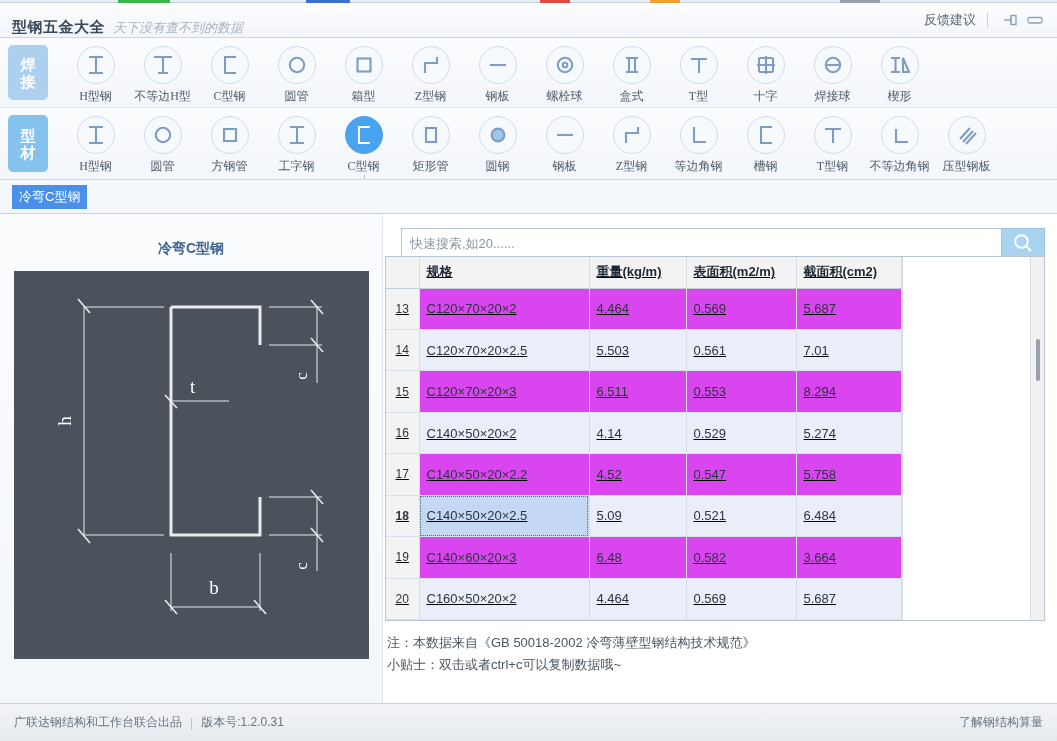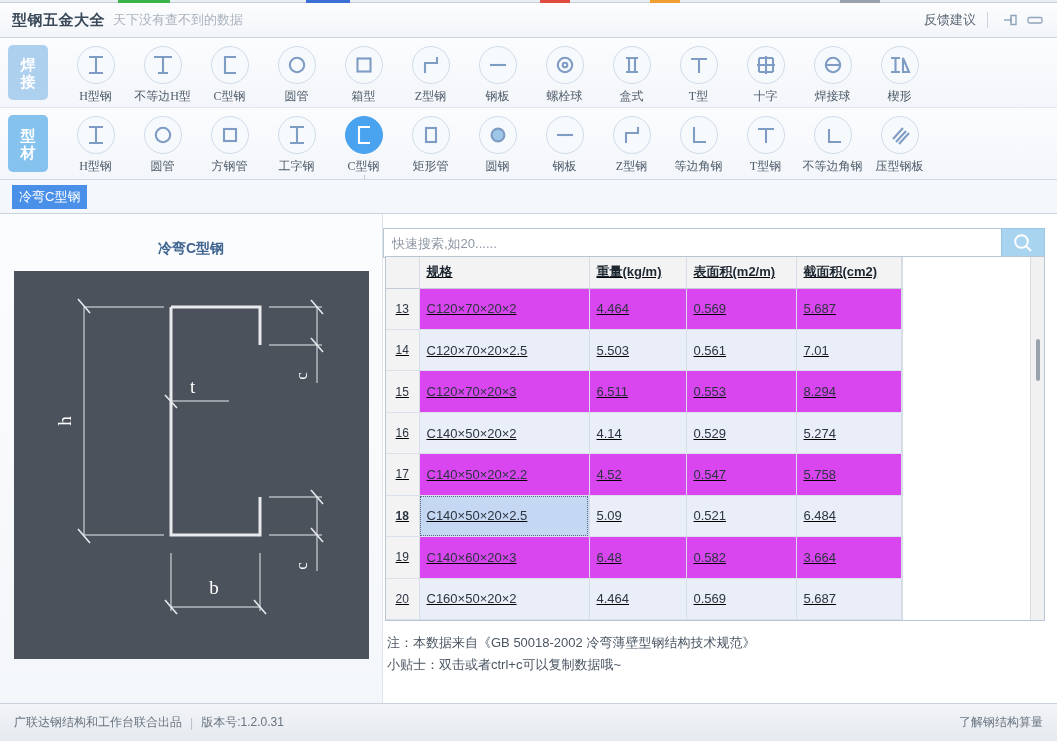--- a/index.html
+++ b/index.html
@@ -16,29 +16,29 @@
     background: #e9eef4;
     border-bottom: 1px solid #c6cfda;
   }
   .chrome-bit { position: absolute; top: 0; height: 3px; }
 
   
   .titlebar {
     position: absolute; top: 3px; left: 0; width: 1057px; height: 35px;
     background: linear-gradient(#fdfdfe, #f2f5f9);
     border-bottom: 1px solid #ccd5e0;
-    display: flex; align-items: center;
+    display: flex; align-items: flex-end;
   }
   .app-title {
     margin-left: 12px;
     font-size: 15px; font-weight: bold; color: #3b4a5a;
     letter-spacing: 0.5px;
   }
   .app-subtitle {
-    margin-left: 8px; font-size: 13px; color: #aab3bd;
+    margin-left: 8px; font-size: 13px; color: #aab3bd; font-style: italic;
   }
   .titlebar-right {
     margin-left: auto; display: flex; align-items: center; height: 100%;
   }
   .feedback-link {
     font-size: 13px; color: #5b6875; cursor: pointer;
   }
   .tb-sep {
     width: 1px; height: 16px; background: #cdd5de; margin: 0 11px;
   }
@@ -133,21 +133,21 @@
     background: #4b525c;
     position: relative;
   }
 
   
   .right-panel {
     flex: 1; display: flex; flex-direction: column;
     padding: 14px 12px 0 0;
   }
   .search-row {
-    display: flex; height: 18px; margin-left: 0; border-radius: 7px;
+    display: flex; height: 18px; margin-left: 18px; border-radius: 7px;
   }
   .search-input {
     flex: 1; height: 30px;
     border: 1px solid #b9c5d2; border-right: none;
     background: #ffffff;
     padding: 0 8px; font-size: 13px; color: #333;
     font-family: "Liberation Sans", "DejaVu Sans", sans-serif;
     outline: none;
   }
   .search-input::placeholder { color: #8d98a4; }
@@ -464,20 +464,28 @@
         <div class="tool-circle">
           <svg width="26" height="26" viewBox="0 0 26 26" stroke="#7f9cc4" fill="none" stroke-width="2.1">
             <path d="M8 5V20H20"></path>
           </svg>
         </div>
         <div class="tool-label">等边角钢</div>
       </div>
       <div class="tool-item">
         <div class="tool-circle">
           <svg width="26" height="26" viewBox="0 0 26 26" stroke="#7f9cc4" fill="none" stroke-width="2.1">
+            <path d="M19 5H8V21H19"></path>
+          </svg>
+        </div>
+        <div class="tool-label">槽钢</div>
+      </div>
+      <div class="tool-item">
+        <div class="tool-circle">
+          <svg width="26" height="26" viewBox="0 0 26 26" stroke="#7f9cc4" fill="none" stroke-width="2.1">
             <path d="M5 7H21M13 7V21"></path>
           </svg>
         </div>
         <div class="tool-label">T型钢</div>
       </div>
       <div class="tool-item">
         <div class="tool-circle">
           <svg width="26" height="26" viewBox="0 0 26 26" stroke="#7f9cc4" fill="none" stroke-width="2.1">
             <path d="M9 7V20H21"></path>
           </svg>

